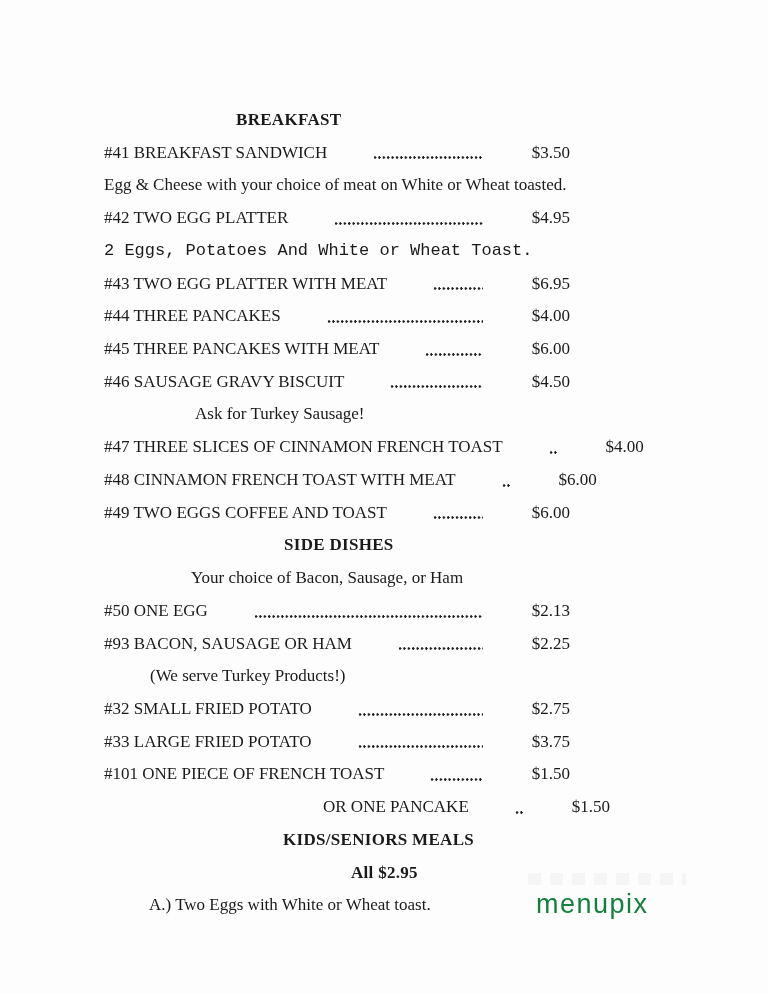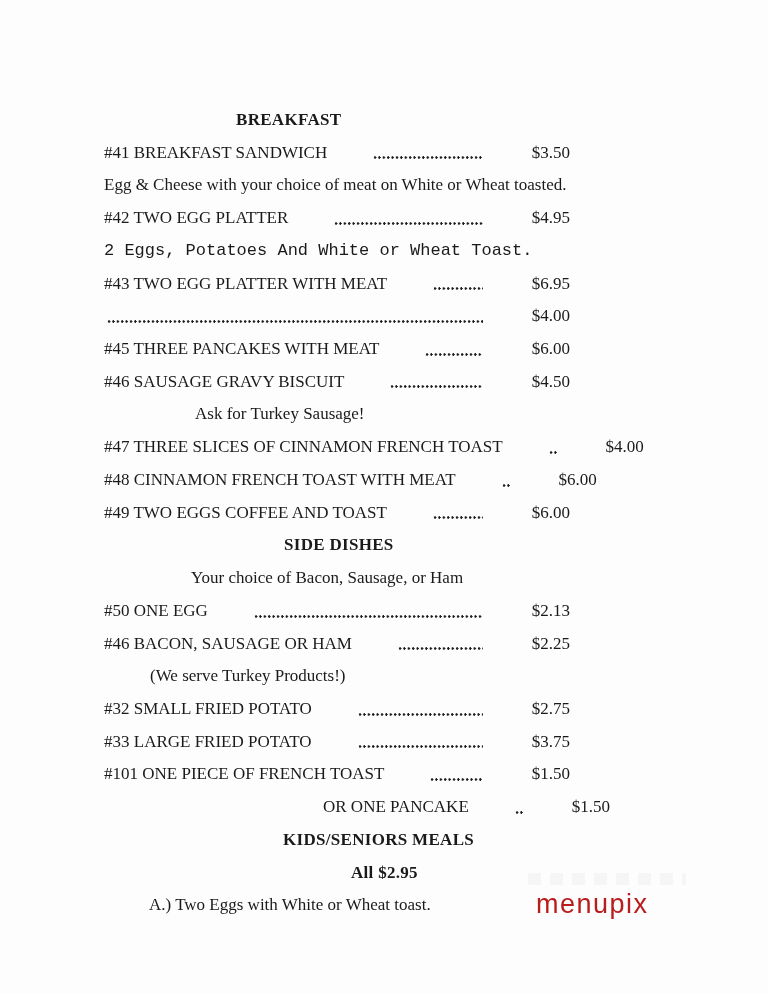--- a/index.html
+++ b/index.html
@@ -100,20 +100,21 @@
   </div>
       <div class="row note" style="margin-left: 0px; font-family: Liberation Mono, monospace;">
     <span class="nm">2 Eggs, Potatoes And White or Wheat Toast.</span>
   </div>
       <div class="row item" style="margin-left: 0px;">
     <span class="nm">#43 TWO EGG PLATTER WITH MEAT</span>
     <span class="dots"></span>
     <span class="pr">$6.95</span>
   </div>
       <div class="row item" style="margin-left: 0px;">
+    <span class="nm">#44 THREE PANCAKES</span>
     <span class="dots"></span>
     <span class="pr">$4.00</span>
   </div>
       <div class="row item" style="margin-left: 0px;">
     <span class="nm">#45 THREE PANCAKES WITH MEAT</span>
     <span class="dots"></span>
     <span class="pr">$6.00</span>
   </div>
       <div class="row item" style="margin-left: 0px;">
     <span class="nm">#46 SAUSAGE GRAVY BISCUIT</span>
@@ -143,21 +144,21 @@
   </div>
       <div class="row note" style="margin-left: 87px;">
     <span class="nm">Your choice of Bacon, Sausage, or Ham</span>
   </div>
       <div class="row item" style="margin-left: 0px;">
     <span class="nm">#50 ONE EGG</span>
     <span class="dots"></span>
     <span class="pr">$2.13</span>
   </div>
       <div class="row item" style="margin-left: 0px;">
-    <span class="nm">#46 BACON, SAUSAGE OR HAM</span>
+    <span class="nm">#93 BACON, SAUSAGE OR HAM</span>
     <span class="dots"></span>
     <span class="pr">$2.25</span>
   </div>
       <div class="row note" style="margin-left: 46px;">
     <span class="nm">(We serve Turkey Products!)</span>
   </div>
       <div class="row item" style="margin-left: 0px;">
     <span class="nm">#32 SMALL FRIED POTATO</span>
     <span class="dots"></span>
     <span class="pr">$2.75</span>
@@ -182,14 +183,14 @@
   </div>
       <div class="row heading" style="margin-left: 247px;">
     <span class="nm">All $2.95</span>
   </div>
       <div class="row note" style="margin-left: 45px;">
     <span class="nm">A.) Two Eggs with White or Wheat toast.</span>
   </div>
     </div>
 
   <div class="watermark-artifact"></div>
-  <div class="watermark" style="color: #b91c1c;">menupix</div>
+  <div class="watermark" style="color: #15803d;">menupix</div>
 </div>
 
 </body></html>

